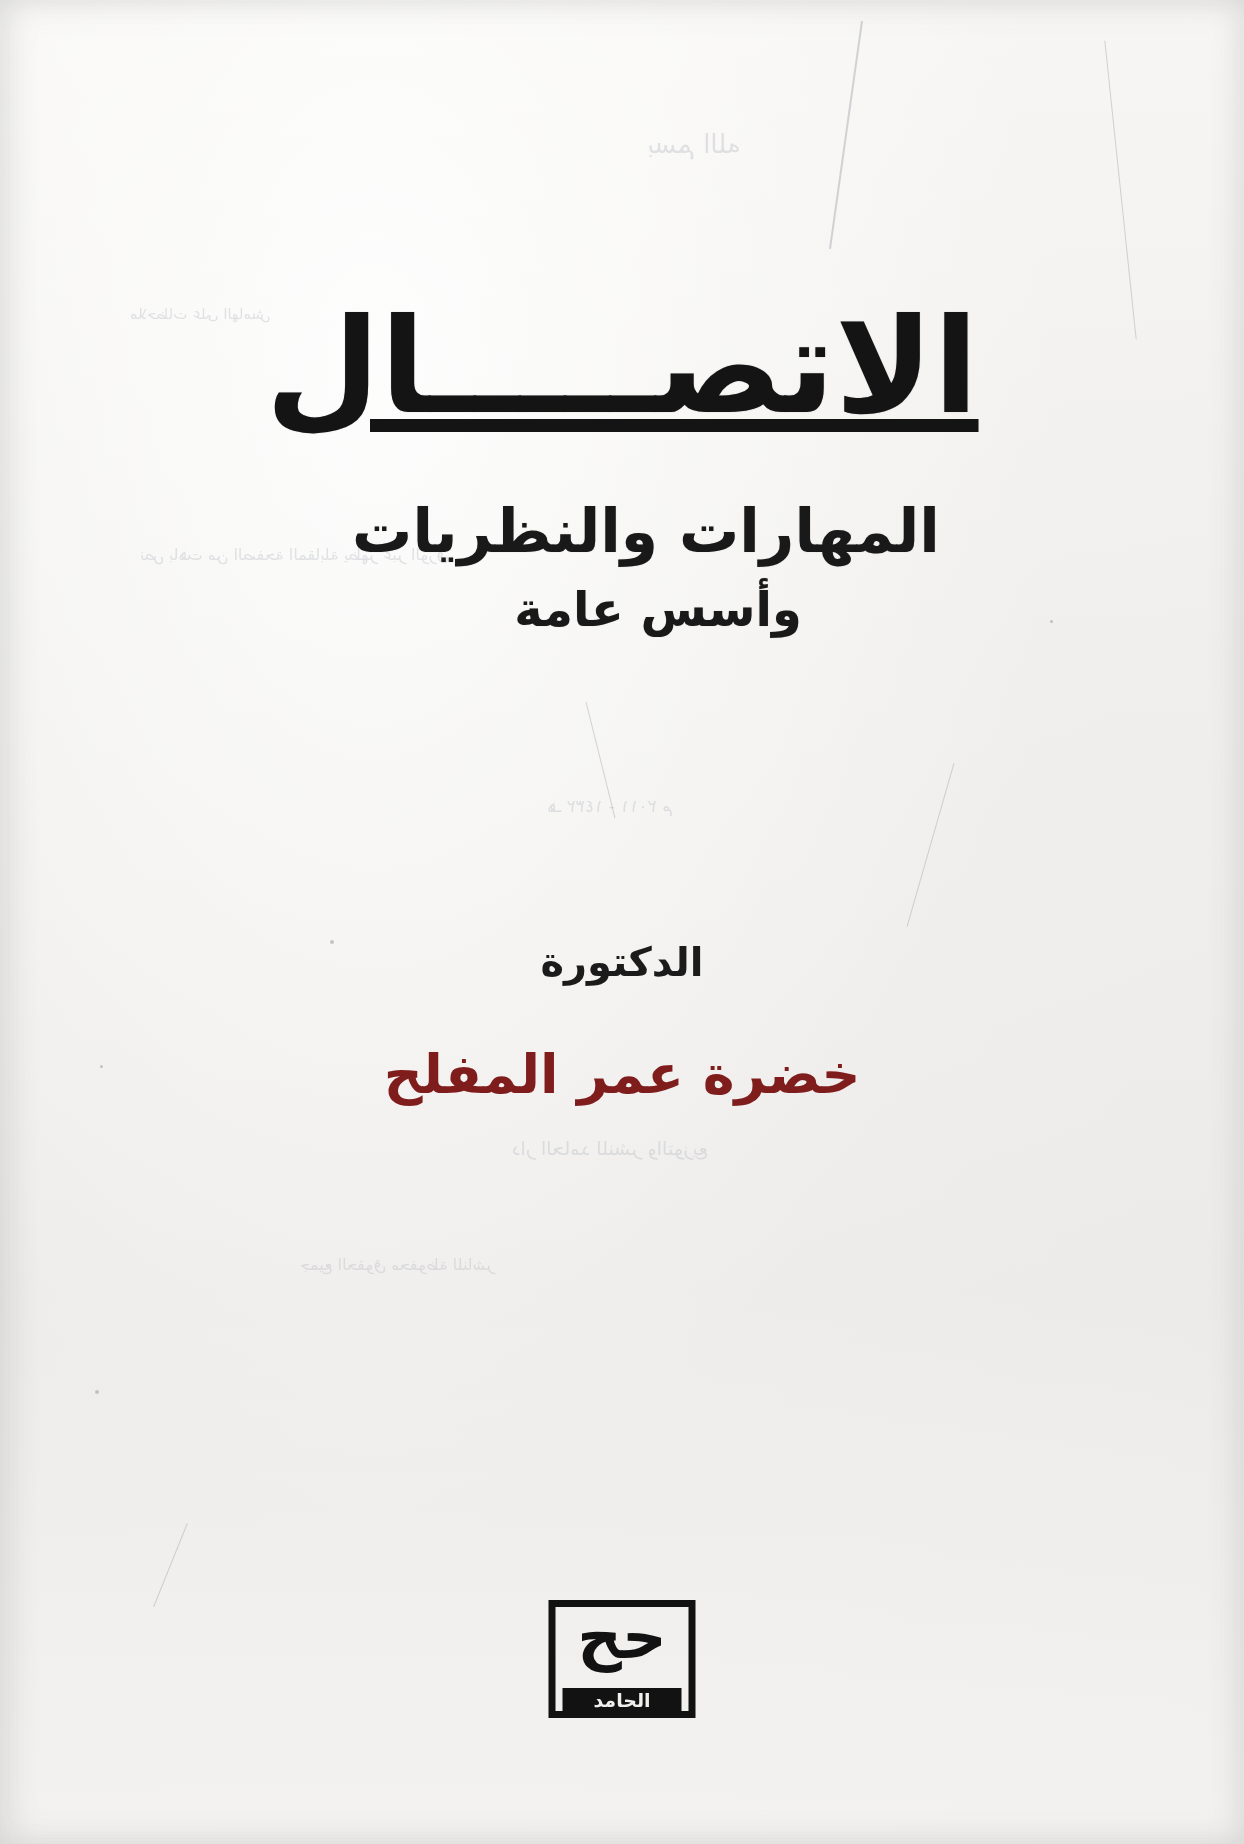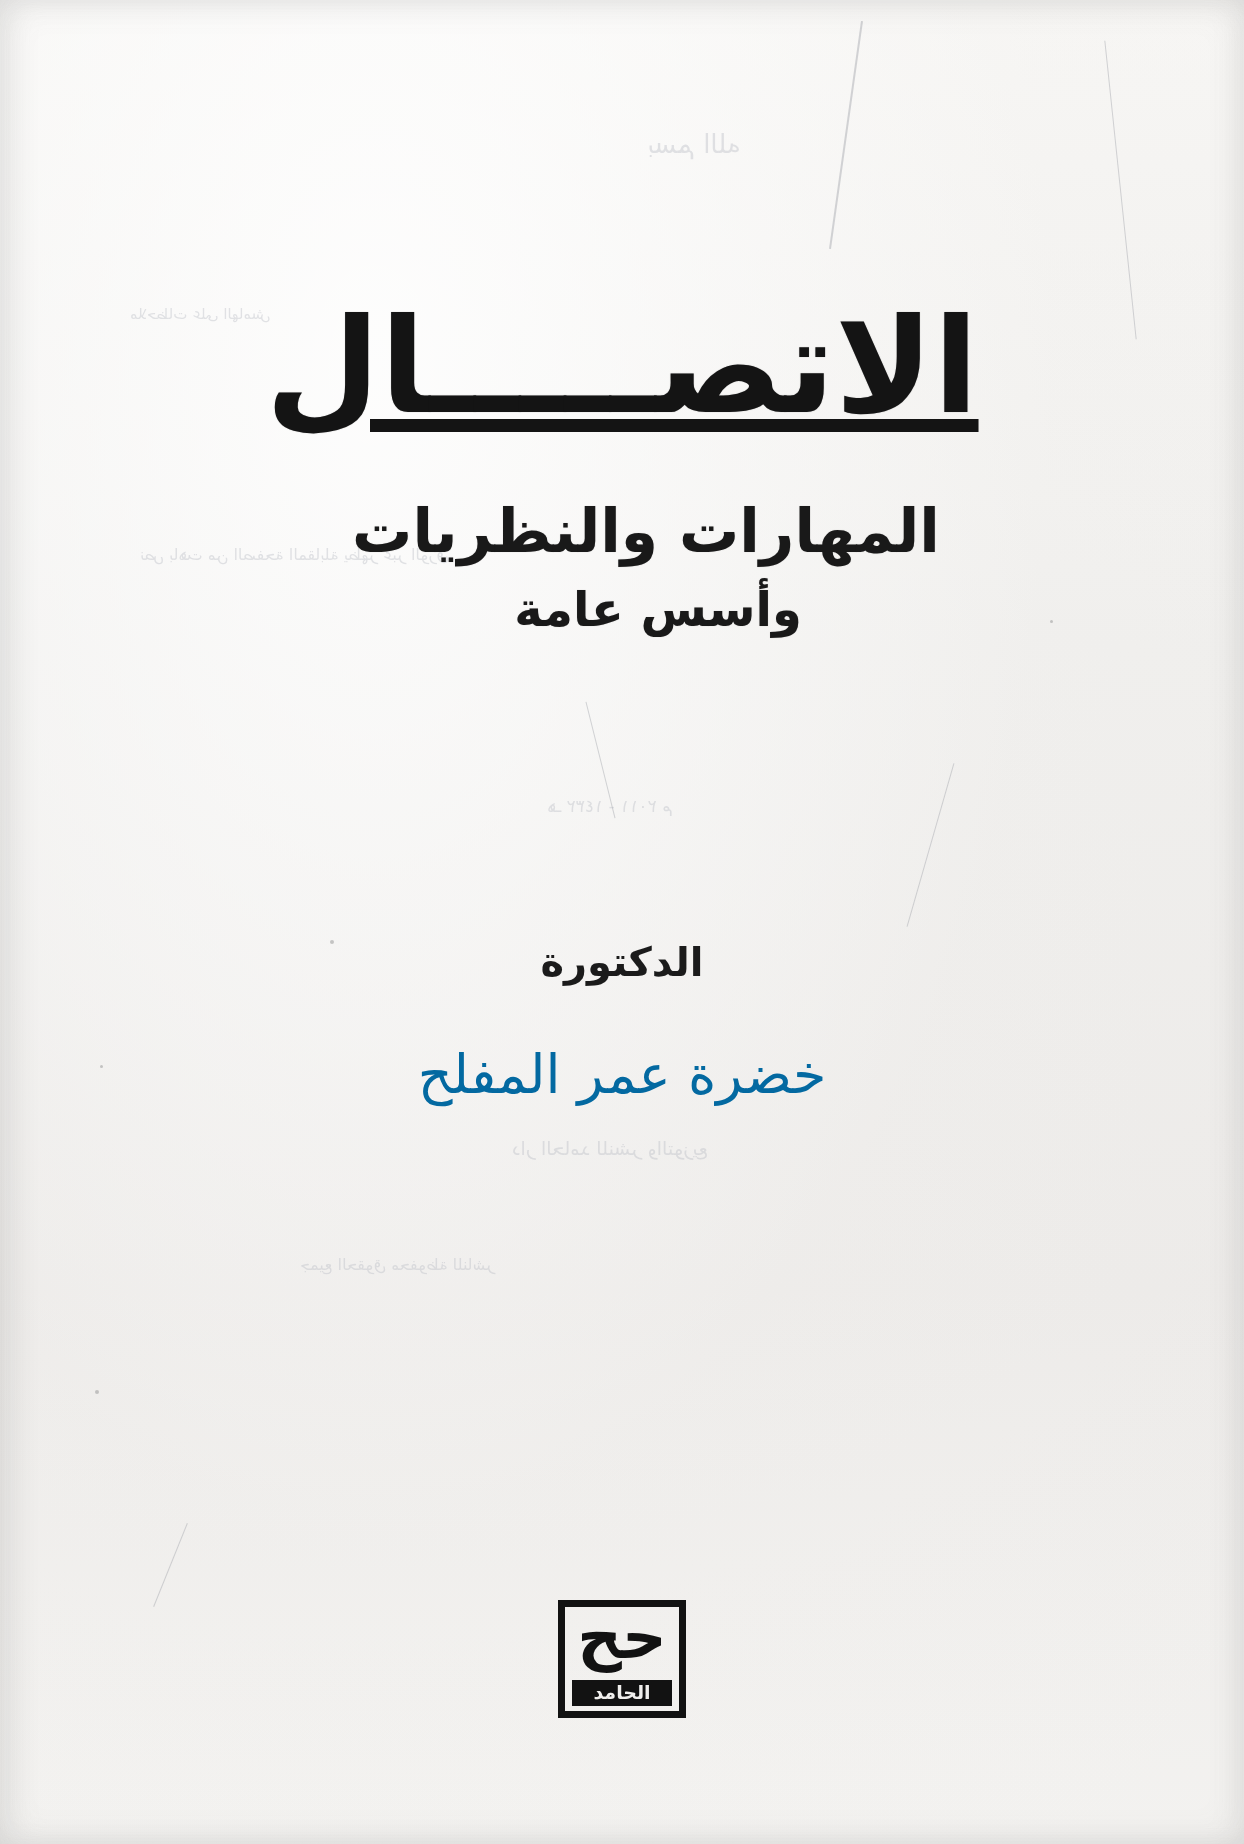--- a/index.html
+++ b/index.html
@@ -117,34 +117,35 @@
   .author-prefix {
     font-size: 40px;
     font-weight: 700;
     color: #1b1b1b;
     margin-top: 44px;
   }
 
   .author-name {
     margin-top: 58px;
     font-size: 54px;
-    font-weight: 400;
-    color: #0369a1;
+    font-weight: 700;
+    color: #7f1d1d;
     letter-spacing: 0px;
   }
 
   
   .publisher {
     position: absolute;
     left: 50%;
     transform: translateX(-50%);
     top: 1600px;
     width: 128px;
     height: 118px;
     z-index: 4;
+    padding-left: 19px;
   }
 
   .logo-frame {
     position: absolute;
     inset: 0;
     border: 7px solid #121212;
   }
 
   .logo-glyph {
     position: absolute;
@@ -163,21 +164,21 @@
     position: absolute;
     bottom: 4px;
     left: 0;
     right: 0;
     text-align: center;
     font-size: 19px;
     font-weight: 700;
     color: #121212;
     background: #121212;
     color: #f0efed;
-    margin: 8px 14px;
+    margin: 0 14px;
     line-height: 1.35;
   }
 
   .speck {
     position: absolute;
     background: #9a9a9a;
     border-radius: 50%;
     opacity: 0.55;
     pointer-events: none;
   }

